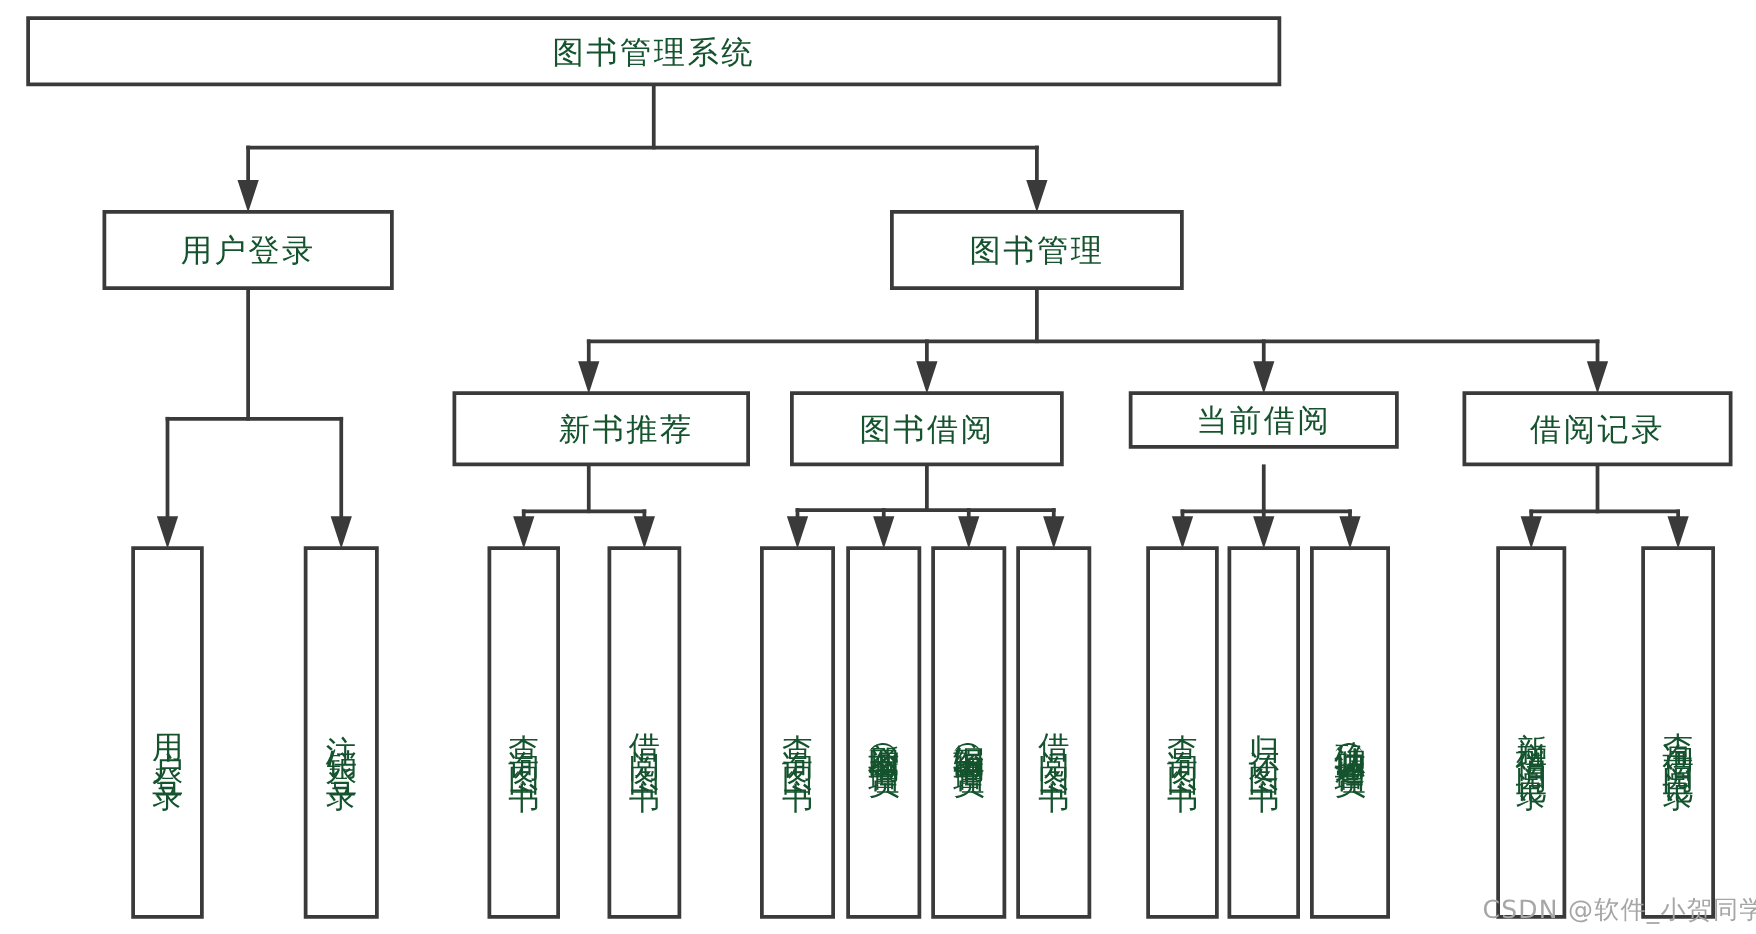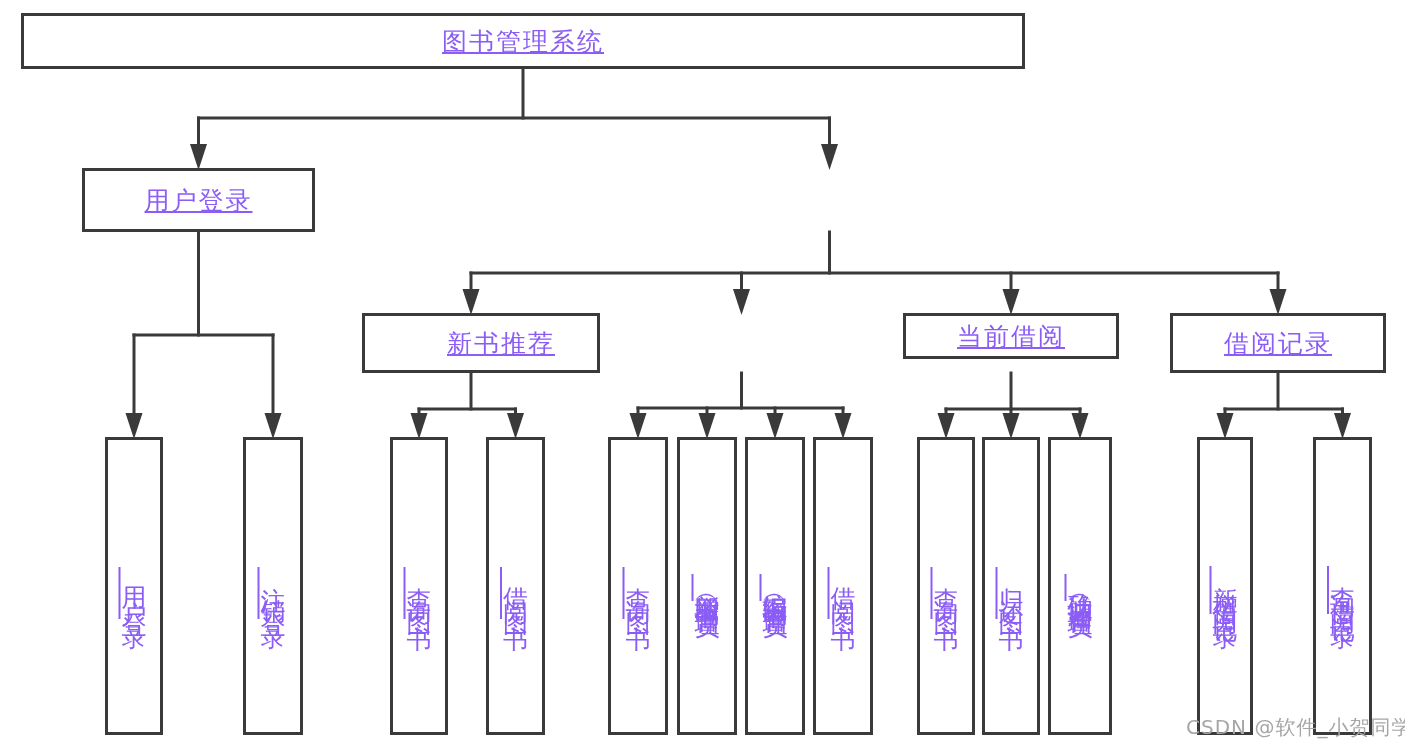--- a/index.html
+++ b/index.html
@@ -22,23 +22,22 @@
     z-index: 0;
   }
   .node {
     position: absolute;
     box-sizing: border-box;
     border: 3px solid #3a3a3a;
     background: transparent;
     display: flex;
     align-items: center;
     justify-content: center;
-    color: #8b5cf6;
+    color: #14532d;
     z-index: 2;
-    text-decoration: underline;
   }
   .node .lbl {
     font-size: 25px;
     white-space: nowrap;
     line-height: 1;
   }
   .horiz .lbl {
     letter-spacing: 2px;
   }
   .vert .lbl {
@@ -115,22 +114,28 @@
       <line x1="1342.5" y1="409" x2="1342.5" y2="421" stroke="#3a3a3a" stroke-width="3" stroke-linecap="square"></line>
       <polygon points="1334,413 1351,413 1342.5,439" fill="#3a3a3a"></polygon>
     </svg>
   <div id="watermark" style="left: 1186px; top: 714px; color: rgb(166, 166, 166);">CSDN @软件_小贺同学</div>
 <div class="node horiz" style="left: 21px; top: 13px; width: 1004px; height: 56px;">
       <span class="lbl ">图书管理系统</span>
     </div>
     <div class="node horiz" style="left: 82px; top: 168px; width: 233px; height: 64px;">
       <span class="lbl ">用户登录</span>
     </div>
+    <div class="node horiz" style="left: 712px; top: 168px; width: 235px; height: 64px;">
+      <span class="lbl ">图书管理</span>
+    </div>
     <div class="node horiz" style="left: 362px; top: 313px; width: 238px; height: 60px; padding-left: 40px;">
       <span class="lbl ">新书推荐</span>
+    </div>
+    <div class="node horiz" style="left: 632px; top: 313px; width: 219px; height: 60px;">
+      <span class="lbl ">图书借阅</span>
     </div>
     <div class="node horiz" style="left: 903px; top: 313px; width: 216px; height: 46px;">
       <span class="lbl ">当前借阅</span>
     </div>
     <div class="node horiz" style="left: 1170px; top: 313px; width: 216px; height: 60px;">
       <span class="lbl ">借阅记录</span>
     </div>
     <div class="node vert" style="left: 105px; top: 437px; width: 58px; height: 298px;">
       <span class="lbl sp-l">用户登录</span>
     </div>

